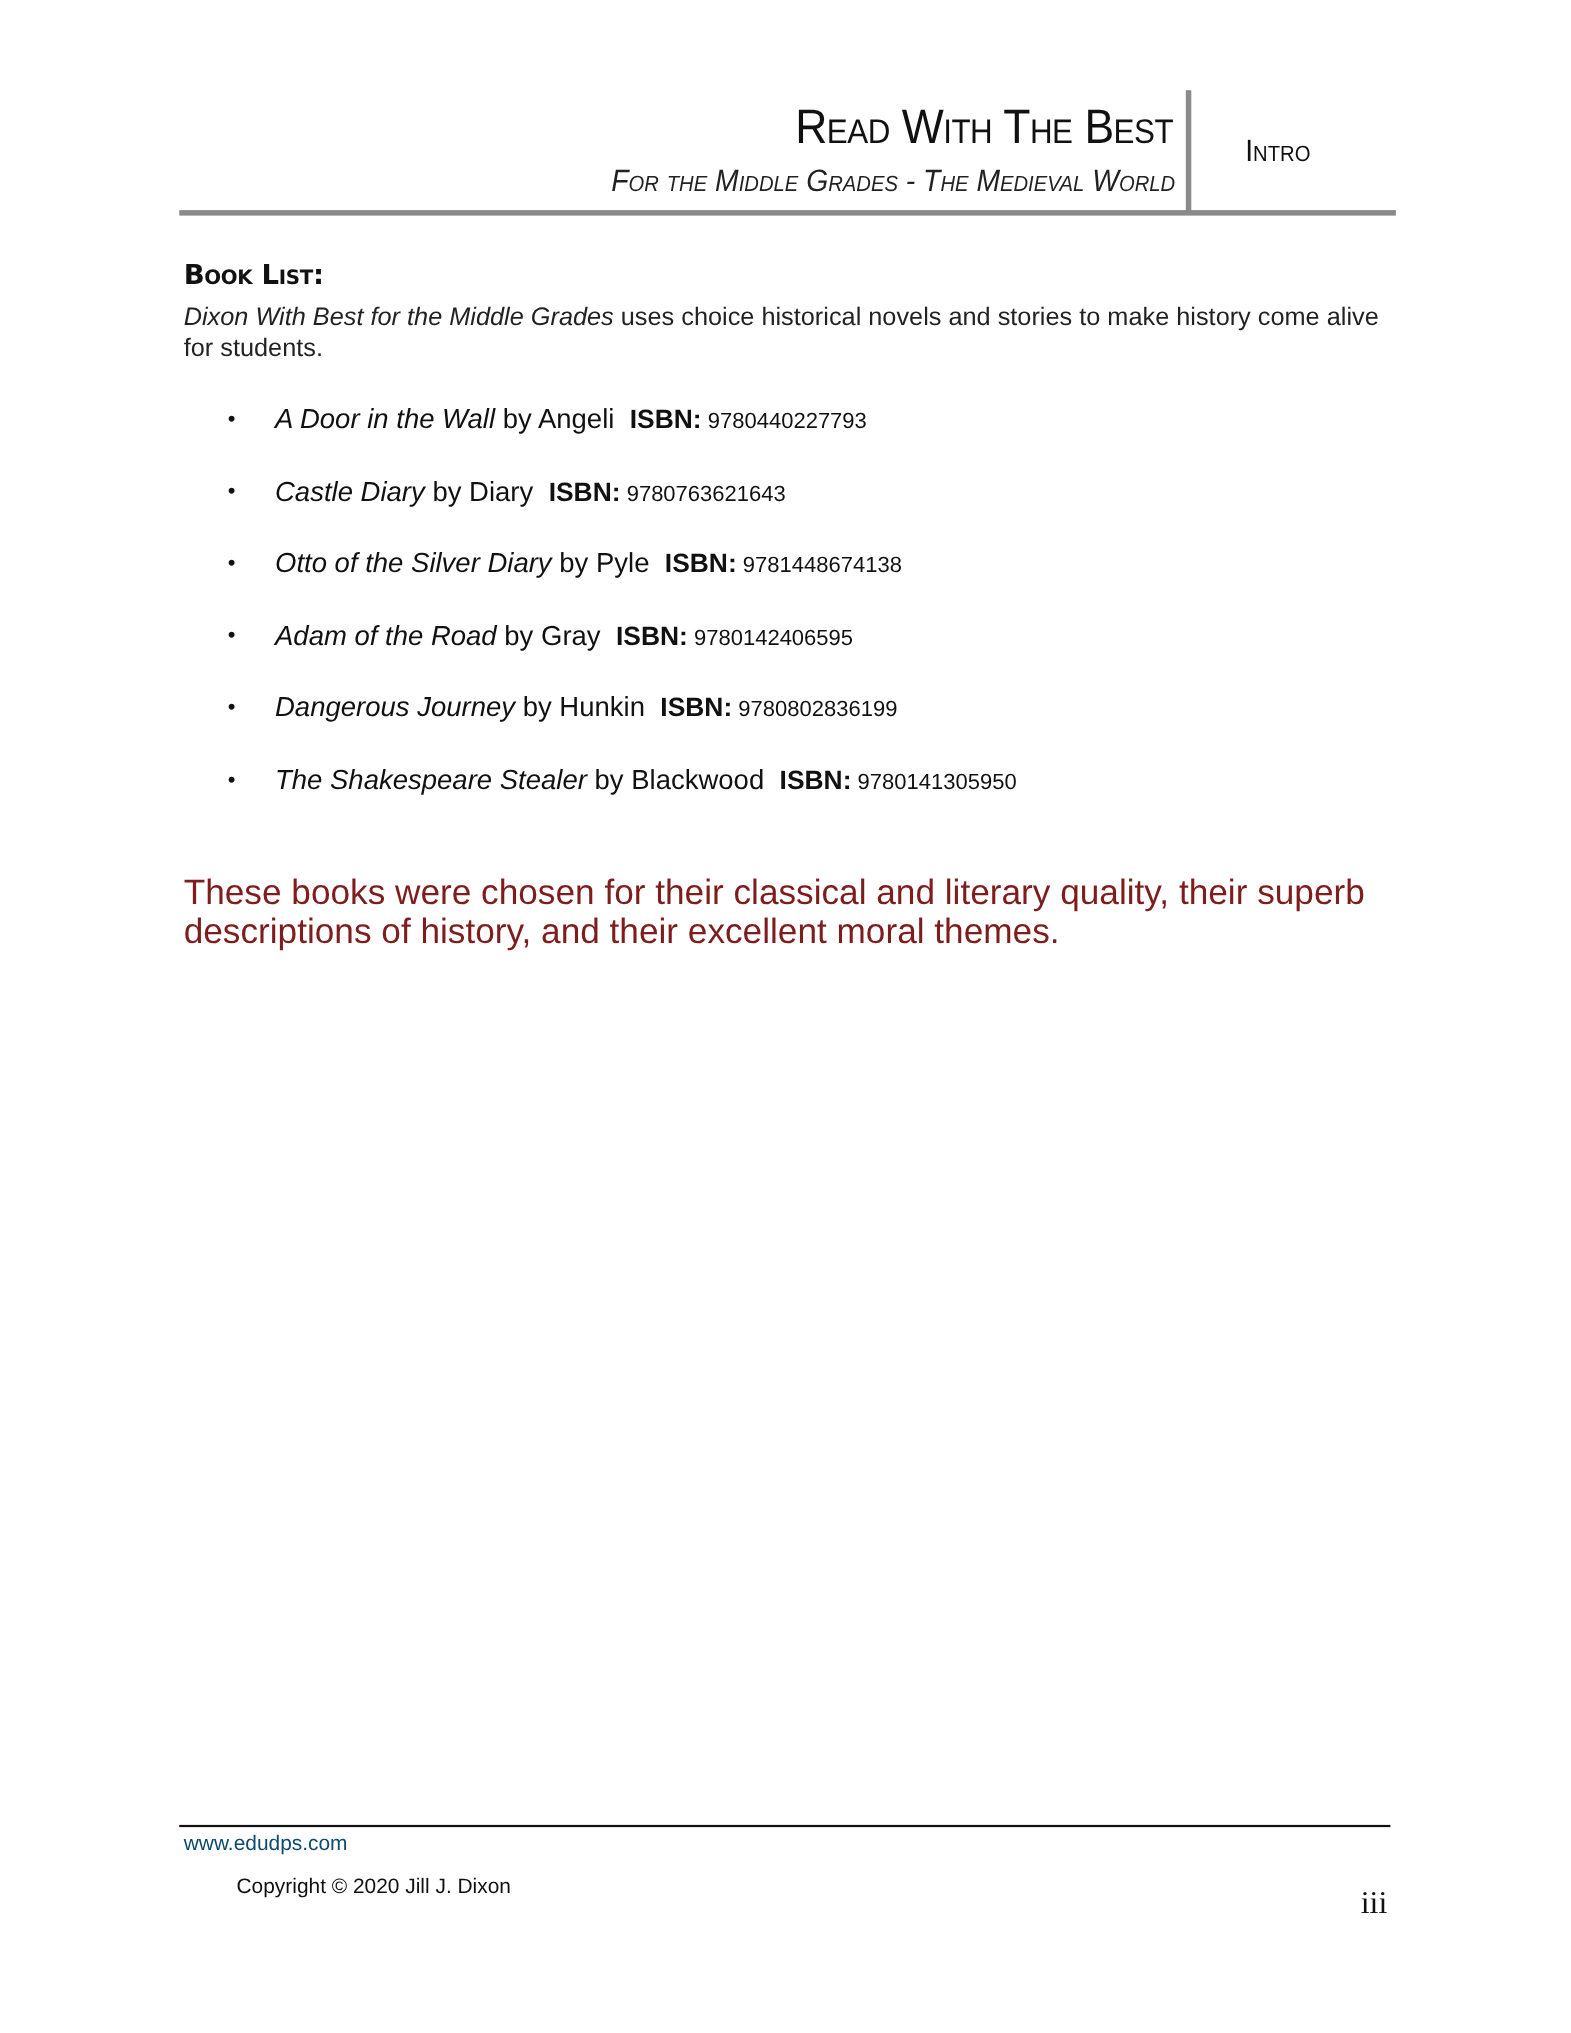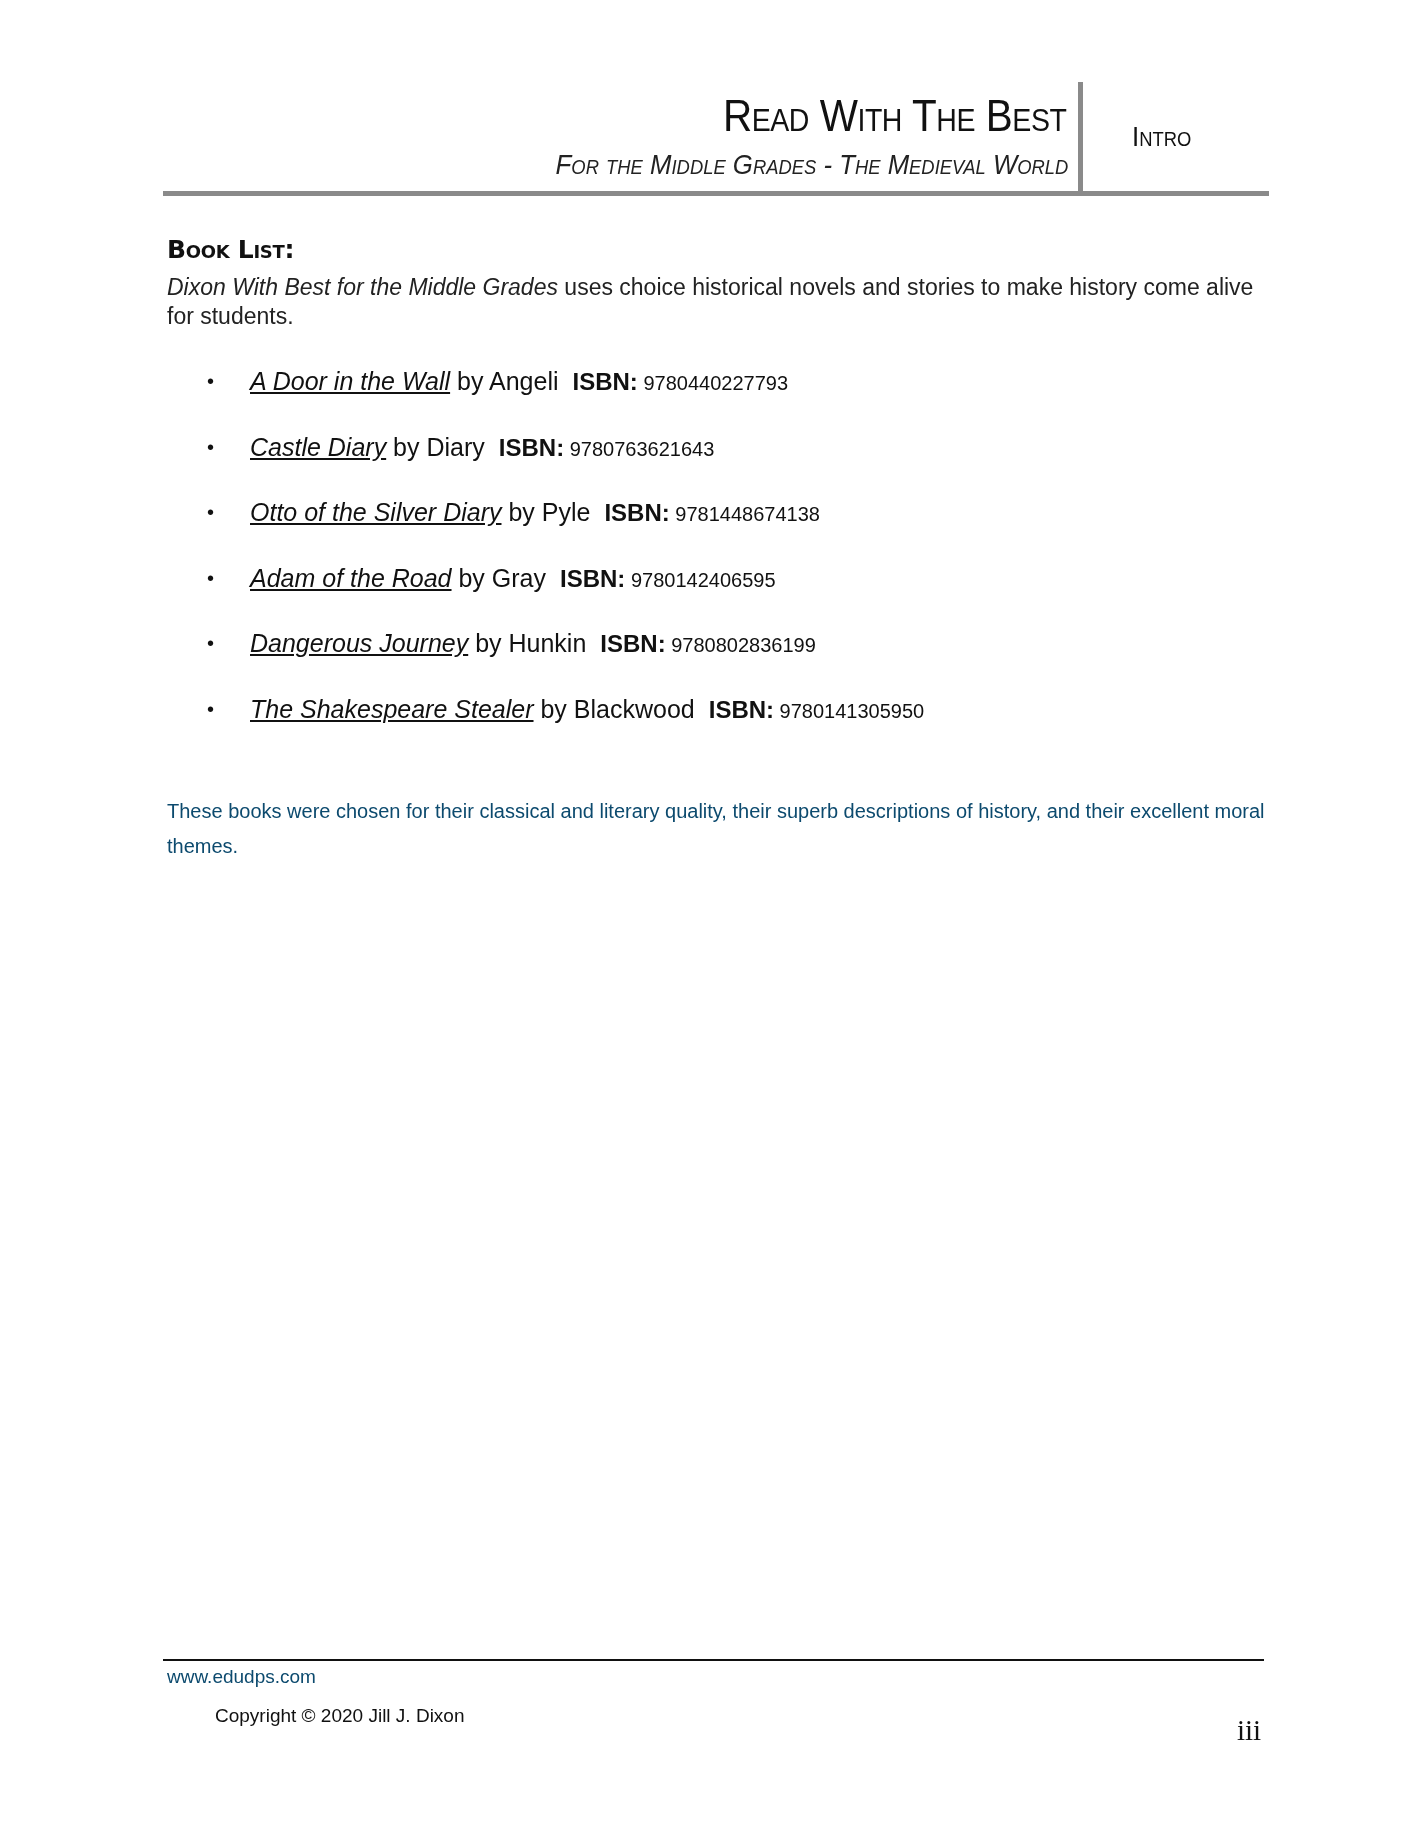--- a/index.html
+++ b/index.html
@@ -21,25 +21,25 @@
     
     .section-heading { left: 167px; top: 236px; font-family: "DejaVu Sans", sans-serif; font-weight: bold;
                        font-variant: small-caps; font-size: 25px; line-height: 28px; color: #111; letter-spacing: -0.3px; }
     .intro { left: 167px; top: 273px; width: 1090px; font-size: 23px; line-height: 29px; color: #222; }
     .intro em { font-style: italic; }
 
     .book-list { left: 200px; top: 360px; margin: 0; padding: 0; list-style: none; }
     .book-item { position: relative; height: 65.5px; font-size: 25px; line-height: 42px; color: #111; white-space: nowrap; }
     .book-item .bullet { position: absolute; left: 7px; top: 0; font-size: 20px; line-height: 42px; }
     .book-item .text { position: absolute; left: 50px; top: 0; }
-    .book-item .title { font-style: italic; text-decoration: underline; }
+    .book-item .title { font-style: italic; }
     .book-item .isbn-label { font-weight: bold; font-size: 24px; margin-left: 14px; }
     .book-item .isbn-value { font-size: 20px; }
 
-    .closing { left: 167px; top: 794px; width: 1100px; font-size: 20px; line-height: 35px; color: #0c4a6e; }
+    .closing { left: 167px; top: 794px; width: 1100px; font-size: 32px; line-height: 35px; color: #7f1d1d; }
 
     
     .ftr-rule { left: 163px; top: 1659px; width: 1101px; height: 2px; background: #111; }
     .ftr-url { left: 167px; top: 1666px; font-size: 19px; line-height: 22px; color: #0c4a6e; }
     .ftr-copy { left: 167px; top: 1705px; font-size: 19px; line-height: 22px; color: #111; margin-left: 48px; }
     .ftr-page { left: 1237px; top: 1718px; font-family: "Liberation Serif", serif; font-size: 29px; line-height: 24px; color: #111; }
   </style>
 </head>
 <body>
 

